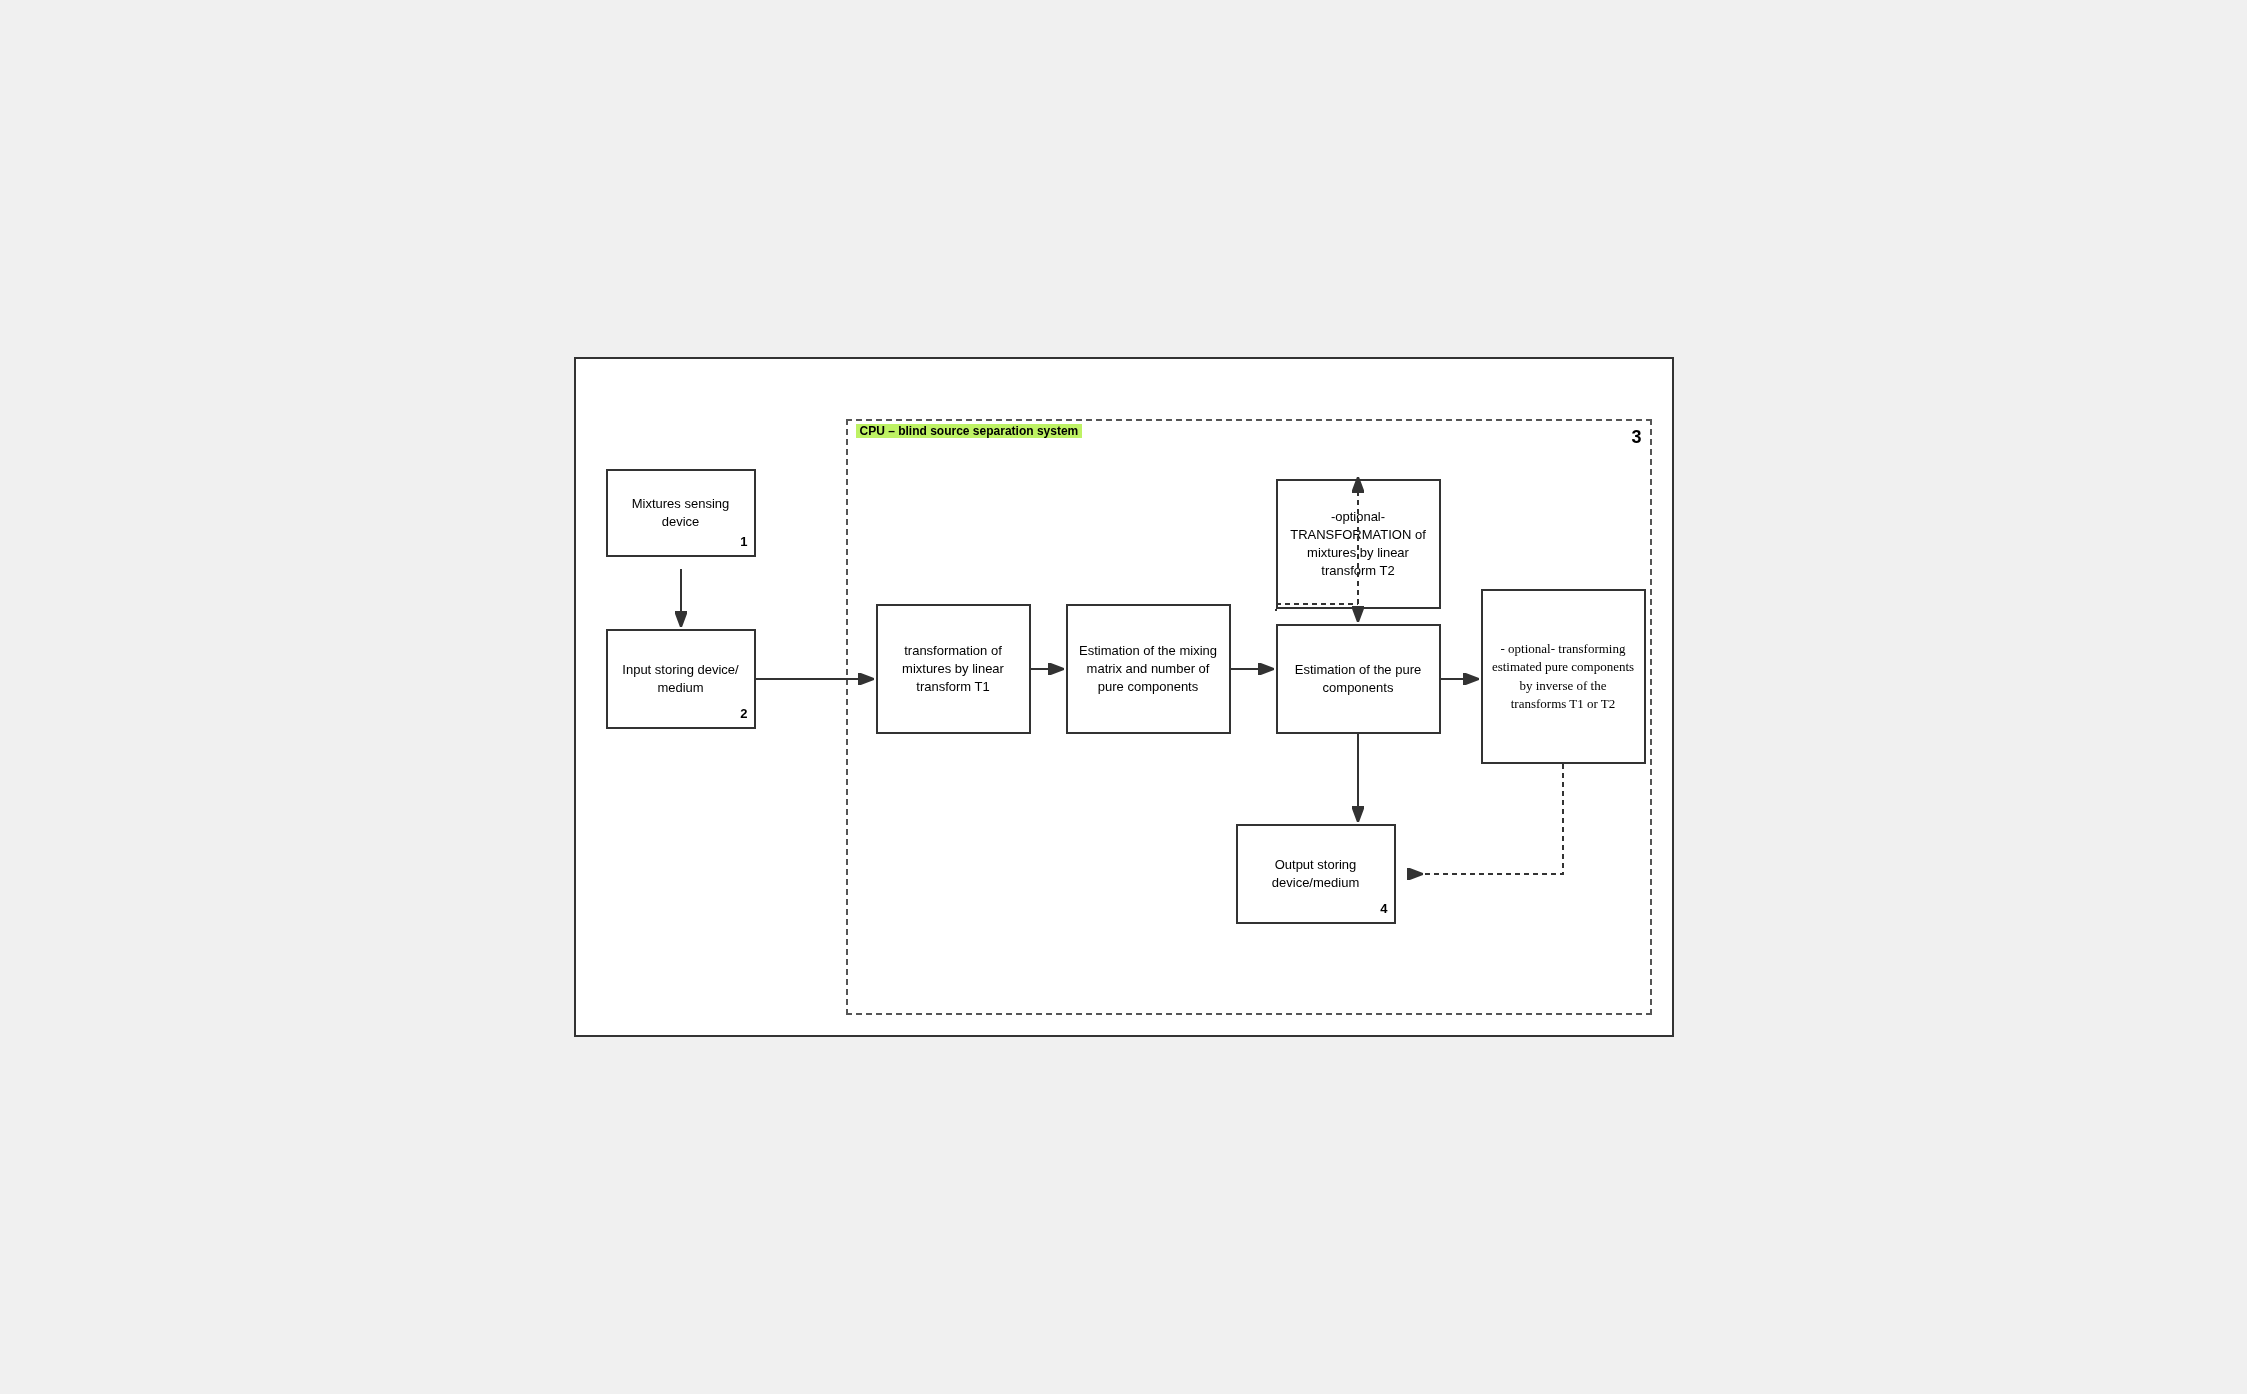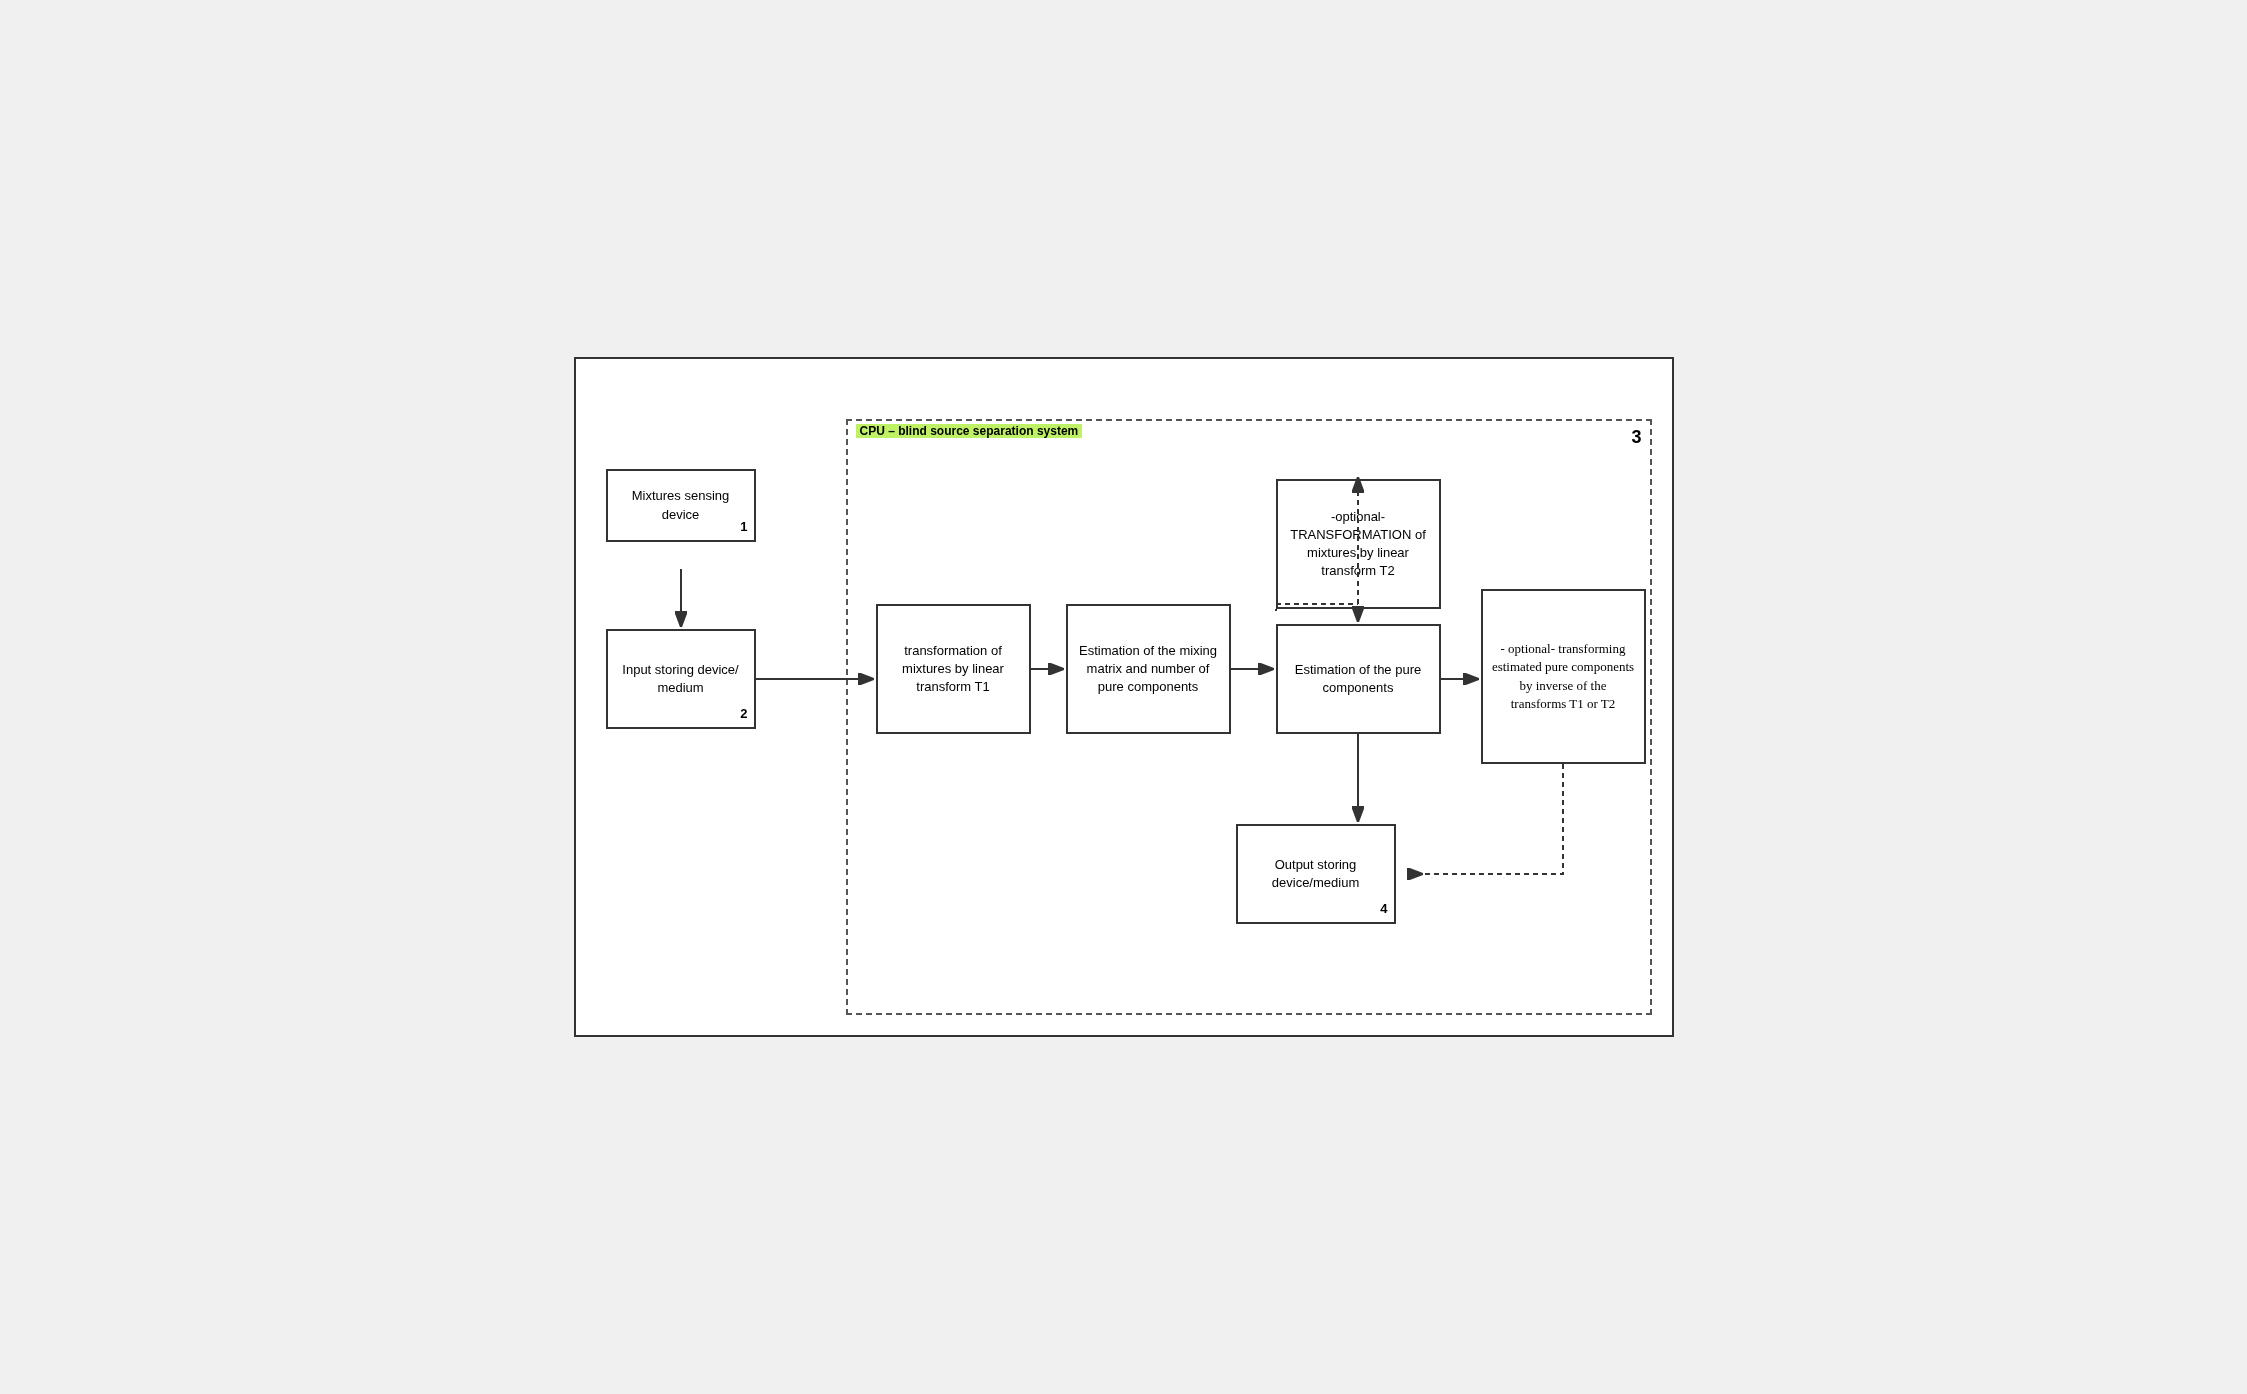--- a/index.html
+++ b/index.html
@@ -84,21 +84,21 @@
   </style>
 </head>
 <body>
 
 <div class="diagram-outer">
 
   <div class="cpu-box"></div>
   <span class="cpu-label">CPU – blind source separation system</span>
   <span class="cpu-number">3</span>
 
-  <div class="block" style="left:30px; top:110px; width:150px; height:73px;">
+  <div class="block" style="left:30px; top:110px; width:150px; height:88px;">
     <span>Mixtures sensing device</span>
     <span class="block-number">1</span>
   </div>
 
   <div class="block" style="left:30px; top:270px; width:150px; height:100px;">
     <span>Input storing device/ medium</span>
     <span class="block-number">2</span>
   </div>
 
   <div class="block" style="left:300px; top:245px; width:155px; height:130px;">

